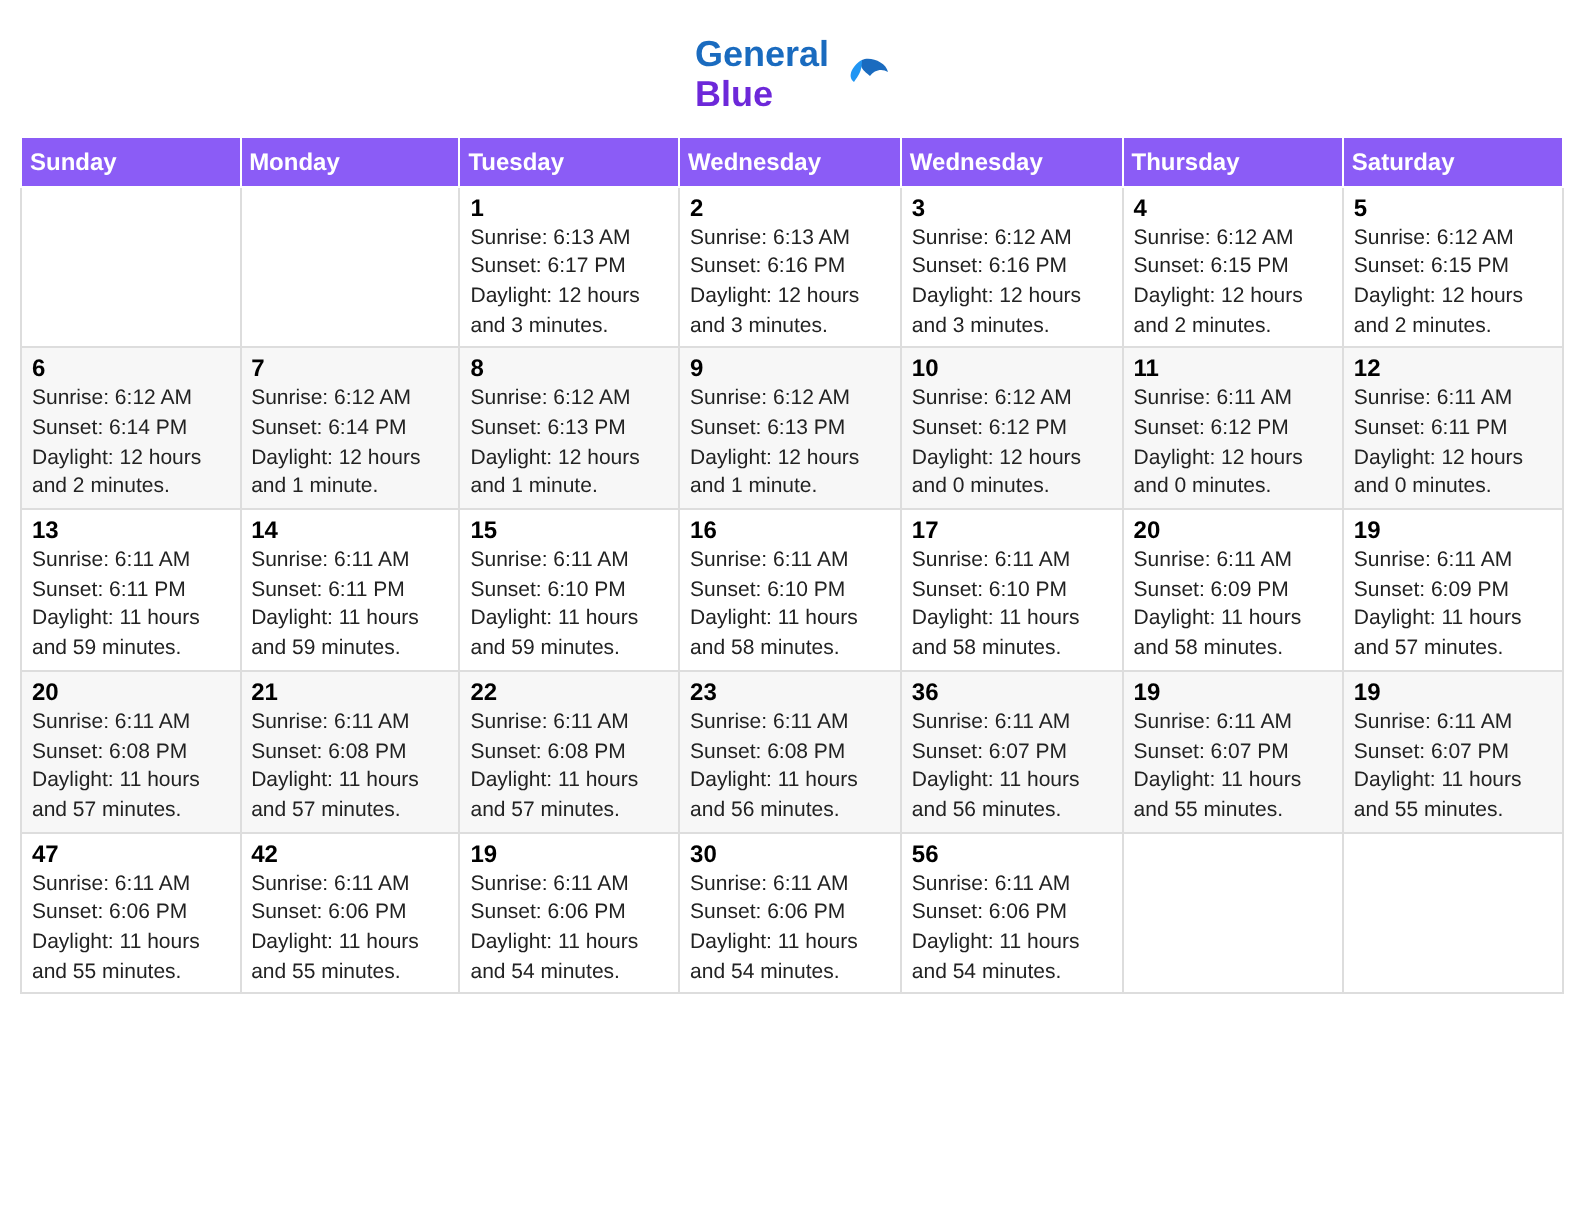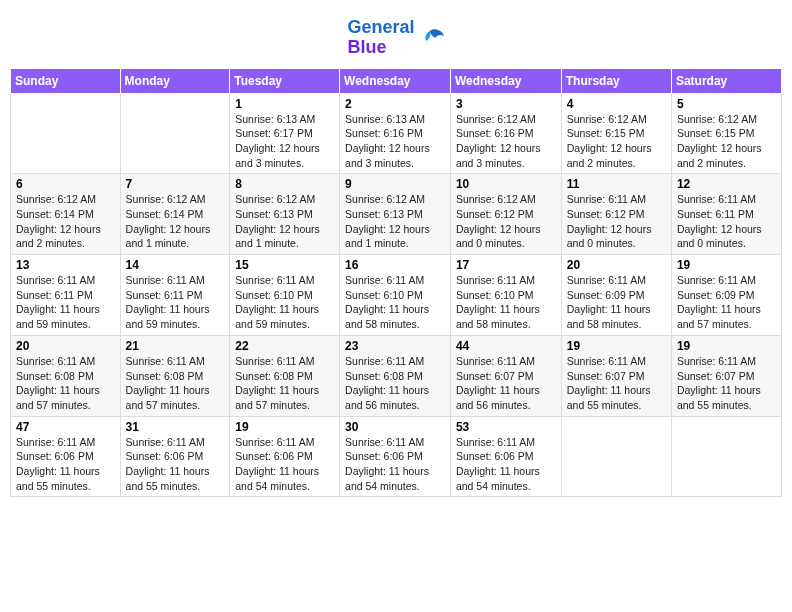--- a/index.html
+++ b/index.html
@@ -312,21 +312,21 @@
         </td>
         <td>
           <span class="day-num">23</span>
           <div class="cell-text">
             <div>Sunrise: 6:11 AM</div>
             <div>Sunset: 6:08 PM</div>
             <div>Daylight: 11 hours and 56 minutes.</div>
           </div>
         </td>
         <td>
-          <span class="day-num">44</span>
+          <span class="day-num">36</span>
           <div class="cell-text">
             <div>Sunrise: 6:11 AM</div>
             <div>Sunset: 6:07 PM</div>
             <div>Daylight: 11 hours and 56 minutes.</div>
           </div>
         </td>
         <td>
           <span class="day-num">19</span>
           <div class="cell-text">
             <div>Sunrise: 6:11 AM</div>
@@ -346,21 +346,21 @@
       <tr>
         <td>
           <span class="day-num">47</span>
           <div class="cell-text">
             <div>Sunrise: 6:11 AM</div>
             <div>Sunset: 6:06 PM</div>
             <div>Daylight: 11 hours and 55 minutes.</div>
           </div>
         </td>
         <td>
-          <span class="day-num">31</span>
+          <span class="day-num">42</span>
           <div class="cell-text">
             <div>Sunrise: 6:11 AM</div>
             <div>Sunset: 6:06 PM</div>
             <div>Daylight: 11 hours and 55 minutes.</div>
           </div>
         </td>
         <td>
           <span class="day-num">19</span>
           <div class="cell-text">
             <div>Sunrise: 6:11 AM</div>
@@ -370,21 +370,21 @@
         </td>
         <td>
           <span class="day-num">30</span>
           <div class="cell-text">
             <div>Sunrise: 6:11 AM</div>
             <div>Sunset: 6:06 PM</div>
             <div>Daylight: 11 hours and 54 minutes.</div>
           </div>
         </td>
         <td>
-          <span class="day-num">53</span>
+          <span class="day-num">56</span>
           <div class="cell-text">
             <div>Sunrise: 6:11 AM</div>
             <div>Sunset: 6:06 PM</div>
             <div>Daylight: 11 hours and 54 minutes.</div>
           </div>
         </td>
         <td class="empty"></td>
         <td class="empty"></td>
       </tr>
     </tbody>

